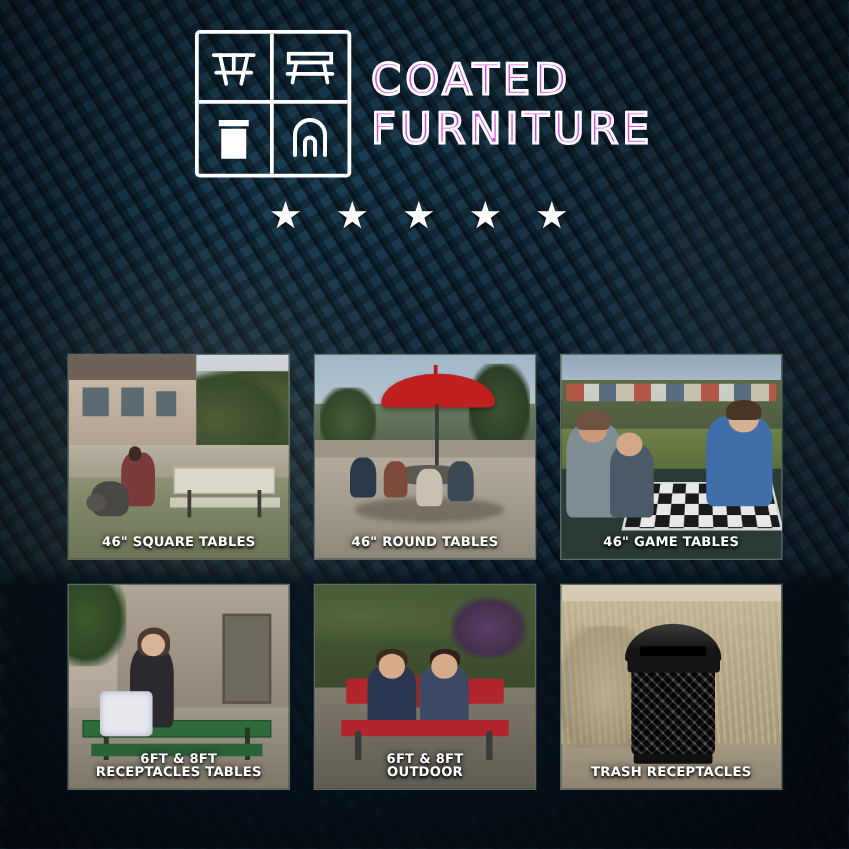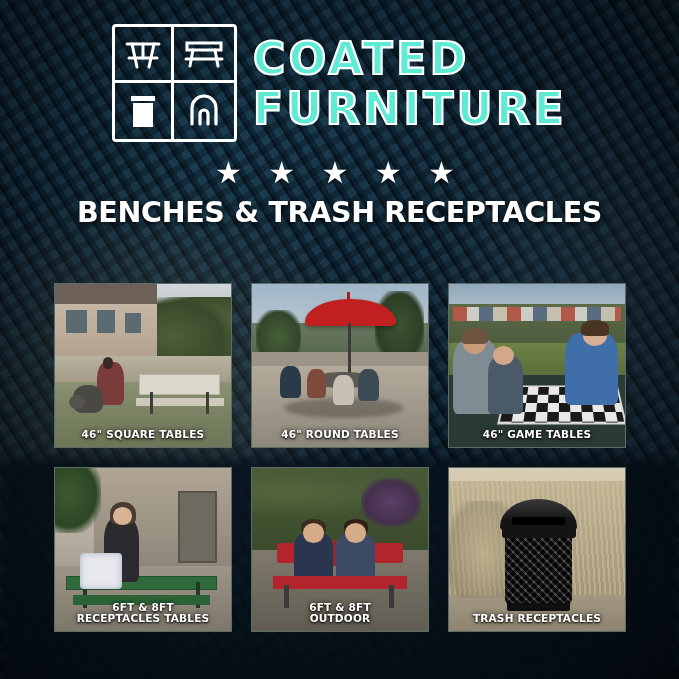--- a/index.html
+++ b/index.html
@@ -86,24 +86,24 @@
   .logo-cell:nth-child(2), .logo-cell:nth-child(4) { border-right: none; }
   .logo-cell:nth-child(3), .logo-cell:nth-child(4) { border-bottom: none; }
   .logo-cell svg { display: block; }
 
   .logo-text {
     display: flex; flex-direction: column; gap: 2px;
     padding-top: 2px;
   }
   .logo-word {
     font-family: "DejaVu Sans", sans-serif;
-    font-size: 44px;
-    font-weight: 700;
+    font-size: 34px;
+    font-weight: 400;
     letter-spacing: 3.5px;
-    color: #5eead4;
+    color: #d946ef;
     -webkit-text-stroke: 2.2px #ffffff;
     line-height: 1.08;
     text-shadow: 0 0 1px rgba(0,0,0,0.6);
   }
 
   
   .stars {
     position: absolute; left: 0; right: 0; top: 158px;
     text-align: center;
     color: #ffffff;
@@ -307,21 +307,20 @@
       </div>
       <div class="logo-text">
         <div class="logo-word">COATED</div>
         <div class="logo-word">FURNITURE</div>
       </div>
     </div>
 
     <div class="stars">★ ★ ★ ★ ★</div>
 
     <div class="headline">
-      <div>BENCHES &amp; TRASH RECEPTACLES</div>
     </div>
 
     <div class="grid">
 
       <div class="tile">
         <div class="scene">
           <div class="t1-sky"></div>
           <div class="t1-trees"></div>
           <div class="t1-house"></div>
           <div class="t1-roof"></div>

